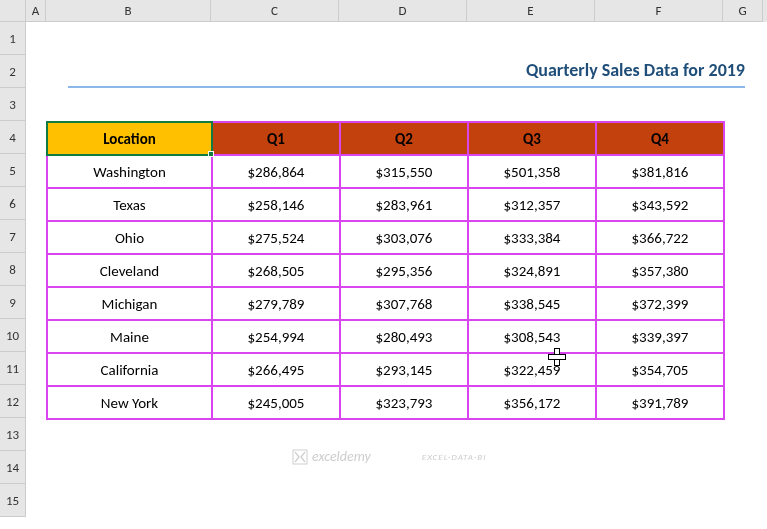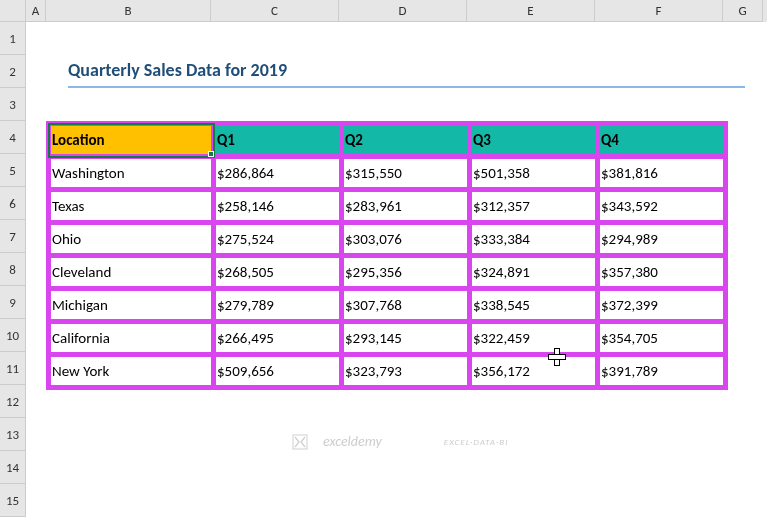--- a/index.html
+++ b/index.html
@@ -56,44 +56,44 @@
   .grid-row { display: flex; height: 33px; }
   .title-row {
     height: 33px;
     display: flex;
     align-items: center;
     justify-content: center;
   }
   .title {
     width: 677px;
     margin-left: 20px;
-    text-align: left;
+    text-align: right;
     font-size: 18px;
     font-weight: bold;
     color: #1f4e79;
     border-bottom: 2px solid #8bb8e8;
     padding-bottom: 2px;
     height: 33px;
     line-height: 30px;
   }
   .tbl {
     position: absolute;
     left: 46px;
     top: 121px;
     border-collapse: collapse;
   }
   .tbl th, .tbl td {
-    border: 5px solid #d946ef;
-    text-align: left;
+    border: 2px solid #d946ef;
+    text-align: center;
     vertical-align: middle;
     font-size: 15px;
     height: 33px;
   }
   .tbl th {
-    background: #14b8a6;
+    background: #c2410c;
     font-weight: bold;
   }
   .th-loc { background: #ffc000 !important; width: 165px; }
   .th-q { width: 128px; }
   .td-loc { width: 165px; margin-left: 28px; }
   .td-q { width: 128px; }
   .selected {
     outline: 2px solid #107c41;
     outline-offset: -1px;
   }
@@ -102,28 +102,28 @@
     width: 6px;
     height: 6px;
     background: #107c41;
     border: 1px solid #fff;
     right: -3px;
     bottom: -3px;
   }
   .watermark {
     position: absolute;
     left: 292px;
-    top: 433px;
+    top: 448px;
     font-size: 14px;
     color: rgba(128,128,128,0.4);
     font-style: italic;
     pointer-events: none;
     display: flex;
     align-items: center;
-    gap: 15px;
+    gap: 4px;
   }
   .watermark svg { opacity: 0.4; }
   .cursor-plus {
     position: absolute;
     left: 548px;
     top: 348px;
     width: 16px;
     height: 16px;
     pointer-events: none;
   }
@@ -201,46 +201,53 @@
         <td class="td-q">$258,146</td>
         <td class="td-q">$283,961</td>
         <td class="td-q">$312,357</td>
         <td class="td-q">$343,592</td>
       </tr>
       <tr>
         <td class="td-loc">Ohio</td>
         <td class="td-q">$275,524</td>
         <td class="td-q">$303,076</td>
         <td class="td-q">$333,384</td>
-        <td class="td-q">$294,989</td>
+        <td class="td-q">$366,722</td>
       </tr>
       <tr>
         <td class="td-loc">Cleveland</td>
         <td class="td-q">$268,505</td>
         <td class="td-q">$295,356</td>
         <td class="td-q">$324,891</td>
         <td class="td-q">$357,380</td>
       </tr>
       <tr>
         <td class="td-loc">Michigan</td>
         <td class="td-q">$279,789</td>
         <td class="td-q">$307,768</td>
         <td class="td-q">$338,545</td>
         <td class="td-q">$372,399</td>
       </tr>
       <tr>
+        <td class="td-loc">Maine</td>
+        <td class="td-q">$254,994</td>
+        <td class="td-q">$280,493</td>
+        <td class="td-q">$308,543</td>
+        <td class="td-q">$339,397</td>
+      </tr>
+      <tr>
         <td class="td-loc">California</td>
         <td class="td-q">$266,495</td>
         <td class="td-q">$293,145</td>
         <td class="td-q">$322,459</td>
         <td class="td-q">$354,705</td>
       </tr>
       <tr>
         <td class="td-loc">New York</td>
-        <td class="td-q">$509,656</td>
+        <td class="td-q">$245,005</td>
         <td class="td-q">$323,793</td>
         <td class="td-q">$356,172</td>
         <td class="td-q">$391,789</td>
       </tr>
     </tbody>
 </table>
 
 <div class="cursor-plus"></div>
 
 <div class="watermark">

